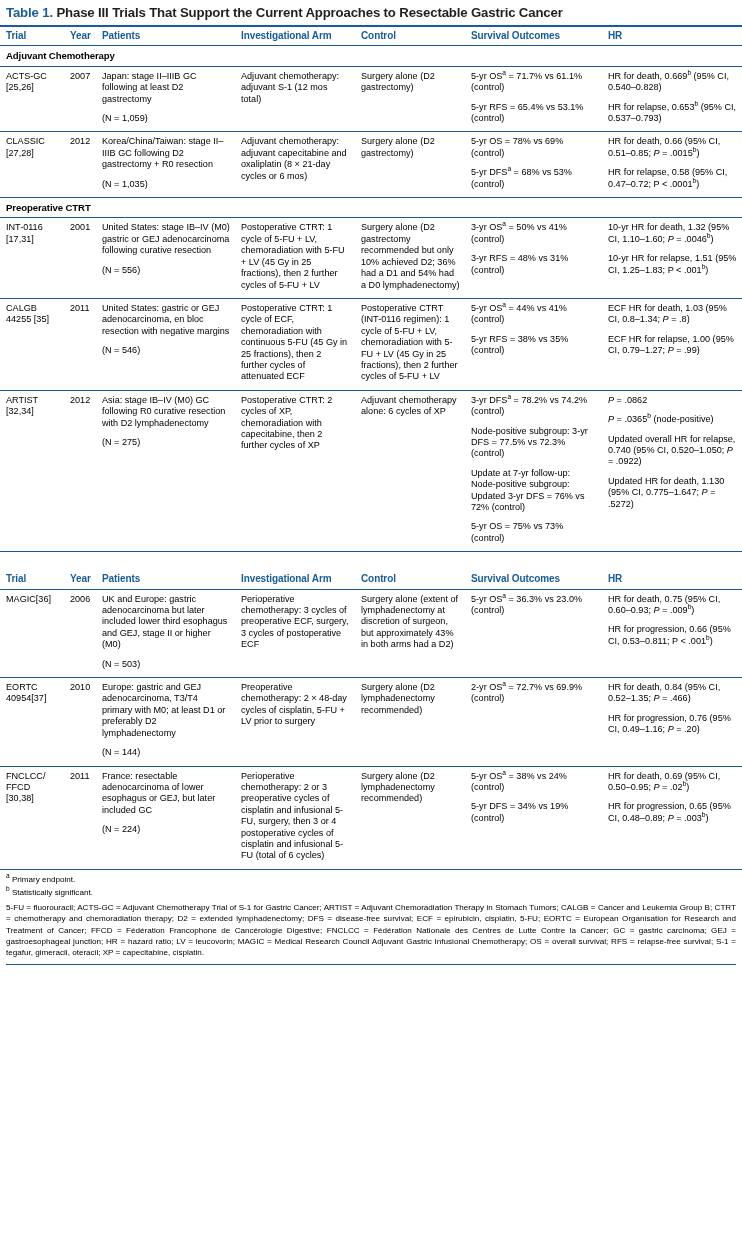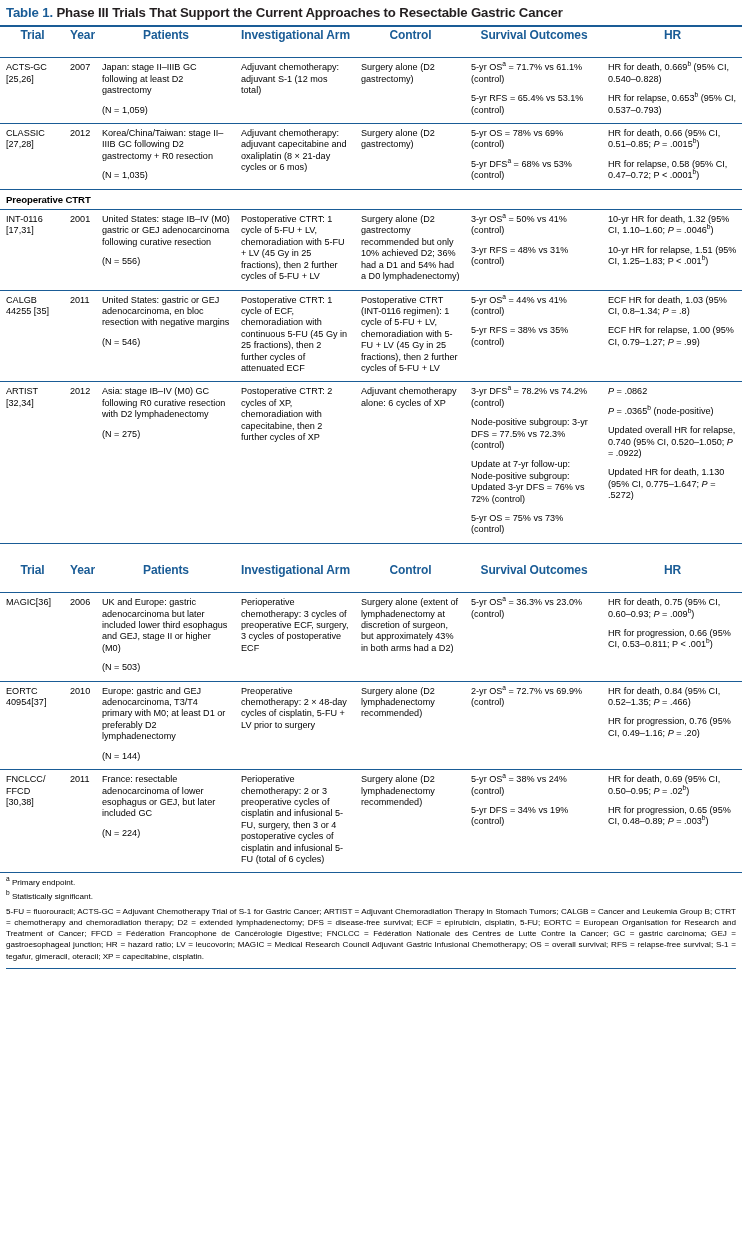--- a/index.html
+++ b/index.html
@@ -45,23 +45,23 @@
   col.c-year    { width: 32px; }
   col.c-pat     { width: 139px; }
   col.c-inv     { width: 120px; }
   col.c-ctl     { width: 110px; }
   col.c-surv    { width: 137px; }
   col.c-hr      { width: 140px; }
 
   tr.hdr th {
     color: #1a5c96;
     font-weight: bold;
-    font-size: 12px;
-    text-align: center;
-    padding: 3px 5px 16px 6px;
+    font-size: 10px;
+    text-align: left;
+    padding: 3px 5px 4px 6px;
     border-bottom: 1.3px solid #1a5c96;
     vertical-align: bottom;
     letter-spacing: -0.1px;
   }
   tr.section td {
     font-weight: bold;
     font-size: 9.6px;
     padding: 4px 5px 4px 6px;
     border-bottom: 1.3px solid #1a5c96;
     color: #000;
@@ -118,20 +118,23 @@
         <th>Trial</th>
         <th>Year</th>
         <th>Patients</th>
         <th>Investigational Arm</th>
         <th>Control</th>
         <th>Survival Outcomes</th>
         <th>HR</th>
       </tr>
     </thead>
     <tbody id="body-1">
+        <tr class="section">
+          <td colspan="7">Adjuvant Chemotherapy</td>
+        </tr>
         <tr class="data">
           <td>
             <div class="cellblock">ACTS-GC [25,26]</div>
           </td>
           <td>
             <div class="cellblock">2007</div>
           </td>
           <td>
             <div class="cellblock">Japan: stage II–IIIB GC following at least D2 gastrectomy</div>
             <div class="cellblock">(N = 1,059)</div>

